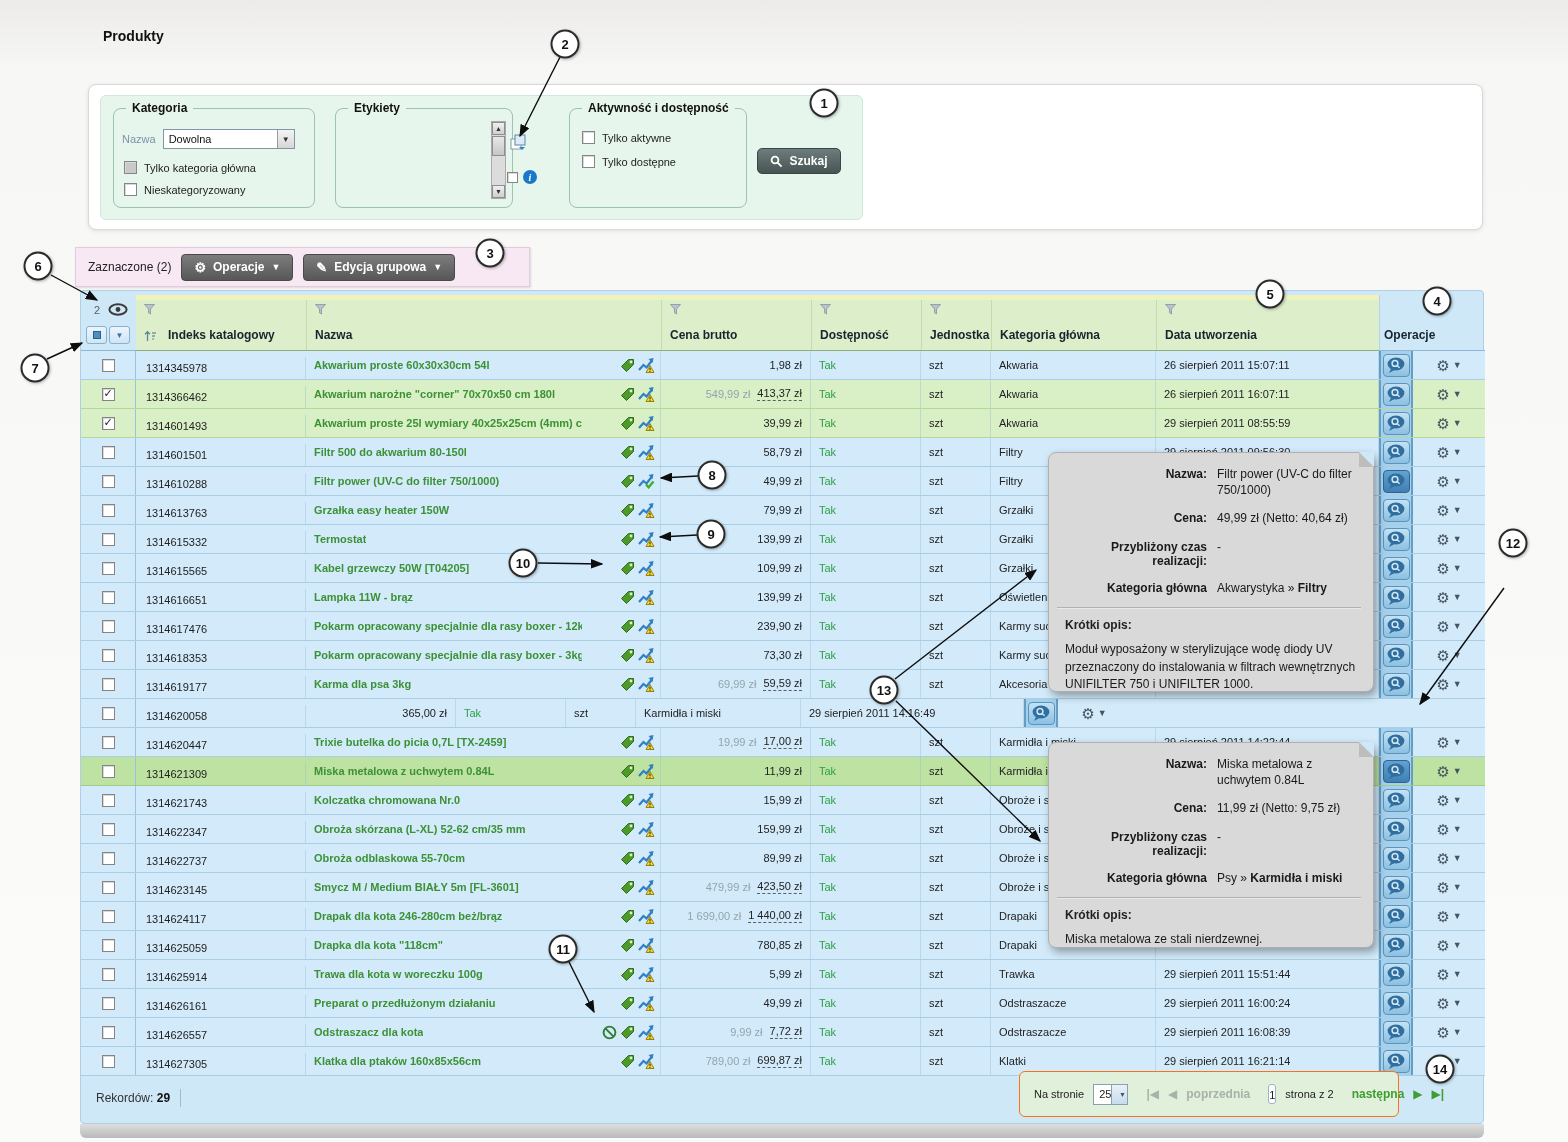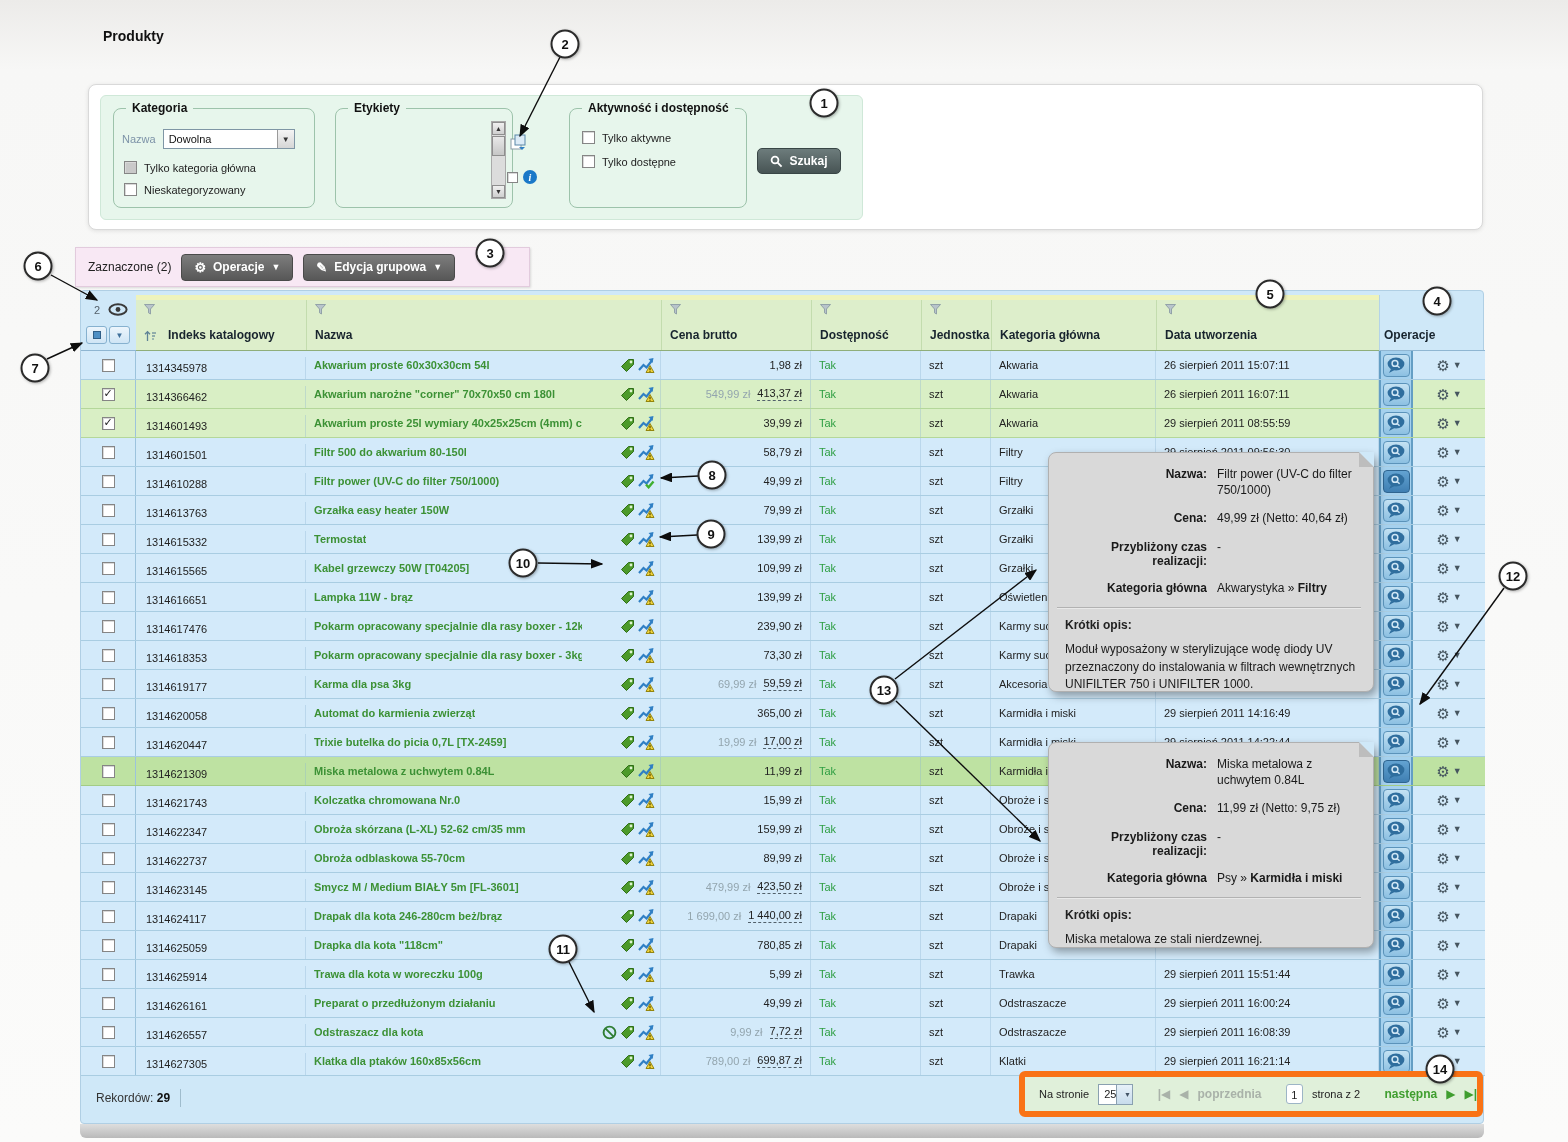--- a/index.html
+++ b/index.html
@@ -102,22 +102,22 @@
   .bubble-btn.pressed{background:linear-gradient(#63a3d2,#3f7fb2);border-color:#2f6590;}
   .c-gear{width:72px;justify-content:center;border-right:none;gap:3px;}
   .gear-btn{border:none;background:transparent;display:flex;align-items:center;gap:3px;cursor:pointer;padding:0;}
   .gear-glyph{font-size:15px;color:#46555f;line-height:1;}
   .gear-caret{font-size:9px;color:#46555f;}
 
   
   .records{position:absolute;left:15px;top:798px;font-size:12px;color:#333;display:flex;align-items:center;gap:10px;}
   .records b{color:#111;}
   .rec-div{display:inline-block;width:1px;height:18px;background:#9fbccd;}
-  .pagination{position:absolute;left:938px;top:780px;width:464px;height:46px;background:#e0f0da;
-    border:6px solid #f97316;border-radius:6px;display:flex;align-items:center;padding-left:14px;gap:9px;white-space:nowrap;}
+  .pagination{position:absolute;left:938px;top:780px;width:380px;height:46px;background:#e0f0da;
+    border:1px solid #f97316;border-radius:6px;display:flex;align-items:center;padding-left:14px;gap:9px;white-space:nowrap;}
   .pg-select{display:inline-flex;align-items:center;width:46px;height:21px;background:#fff;border:1px solid #8aa0b0;}
   .pg-select span{flex:1;padding-left:5px;}
   .pg-select .sel-btn{width:16px;height:19px;background:linear-gradient(#e7f1f9,#c8dcec);border-left:1px solid #8aa0b0;
     display:flex;align-items:center;justify-content:center;font-size:7px;color:#456;}
   .pg-dis{color:#a9b2a9;font-weight:bold;font-size:12px;}
   .pg-input{width:36px;height:20px;background:#fff;border:1px solid #9db5c6;border-radius:3px;text-align:center;line-height:20px;}
   .pg-green{color:#3f9e2f;font-weight:bold;font-size:12px;cursor:pointer;}
   .pg-gap{width:14px;}
 
   .bottom-bar{position:absolute;left:80px;top:1124px;width:1404px;height:14px;
@@ -860,36 +860,20 @@
         <span class="gear-glyph">⚙</span>
         <span class="gear-caret">▼</span>
       </button>
     </div>
   </div>
         <div class="trow">
     <div class="c c-check">
             <span class="cbx"></span>
           </div>
     <div class="c c-index">1314620058</div>
-    <div class="c c-name">
-      <a class="pname">Automat do karmienia zwierząt</a>
-      <span class="icons">
-              <svg width="15" height="15" viewBox="0 0 15 15">
-                <path d="M1.5,8.5 L8.5,1.5 H13.5 V6.5 L6.5,13.5 Z" fill="#4c9a2a" stroke="#2f6e16"></path>
-                <circle cx="11" cy="4" r="1.4" fill="#dff3d0"></circle>
-              </svg>
-              <svg width="17" height="16" viewBox="0 0 17 16">
-                <polyline points="1,13 5.5,8 8.5,10.5 14,3.5" fill="none" stroke="#2f7fc4" stroke-width="2.2"></polyline>
-                <path d="M10.5,2 L15.5,1 L14.5,6 Z" fill="#2f7fc4"></path>
-                <path d="M8,15.5 L12,8.5 L16,15.5 Z" fill="#f2d43c" stroke="#8a7a00" stroke-width="0.9"></path>
-                <line x1="12" y1="10.8" x2="12" y2="13" stroke="#5a4f00" stroke-width="1.3"></line>
-                <circle cx="12" cy="14.3" r="0.7" fill="#5a4f00"></circle>
-              </svg>
-            </span>
-    </div>
     <div class="c c-price">
 
       <span class="curp">365,00 zł</span>
     </div>
     <div class="c c-avail">Tak</div>
     <div class="c c-unit">szt</div>
     <div class="c c-cat">Karmidła i miski</div>
     <div class="c c-date">29 sierpień 2011 14:16:49</div>
     <div class="c c-bubble">
       <button class="bubble-btn">
@@ -1549,16 +1533,16 @@
     <div class="co" style="left: 565px; top: 44px;">2</div>
     <div class="co" style="left: 490px; top: 253px;">3</div>
     <div class="co" style="left: 1437px; top: 301px;">4</div>
     <div class="co" style="left: 1270px; top: 294px;">5</div>
     <div class="co" style="left: 38px; top: 266px;">6</div>
     <div class="co" style="left: 35px; top: 368px;">7</div>
     <div class="co" style="left: 712px; top: 475px;">8</div>
     <div class="co" style="left: 711px; top: 534px;">9</div>
     <div class="co" style="left: 523px; top: 563px;">10</div>
     <div class="co" style="left: 563px; top: 949px;">11</div>
-    <div class="co" style="left: 1513px; top: 576px;">12</div>
+    <div class="co" style="left: 1513px; top: 543px;">12</div>
     <div class="co" style="left: 884px; top: 690px;">13</div>
     <div class="co" style="left: 1440px; top: 1069px;">14</div>
   </div>
 
 </body></html>

